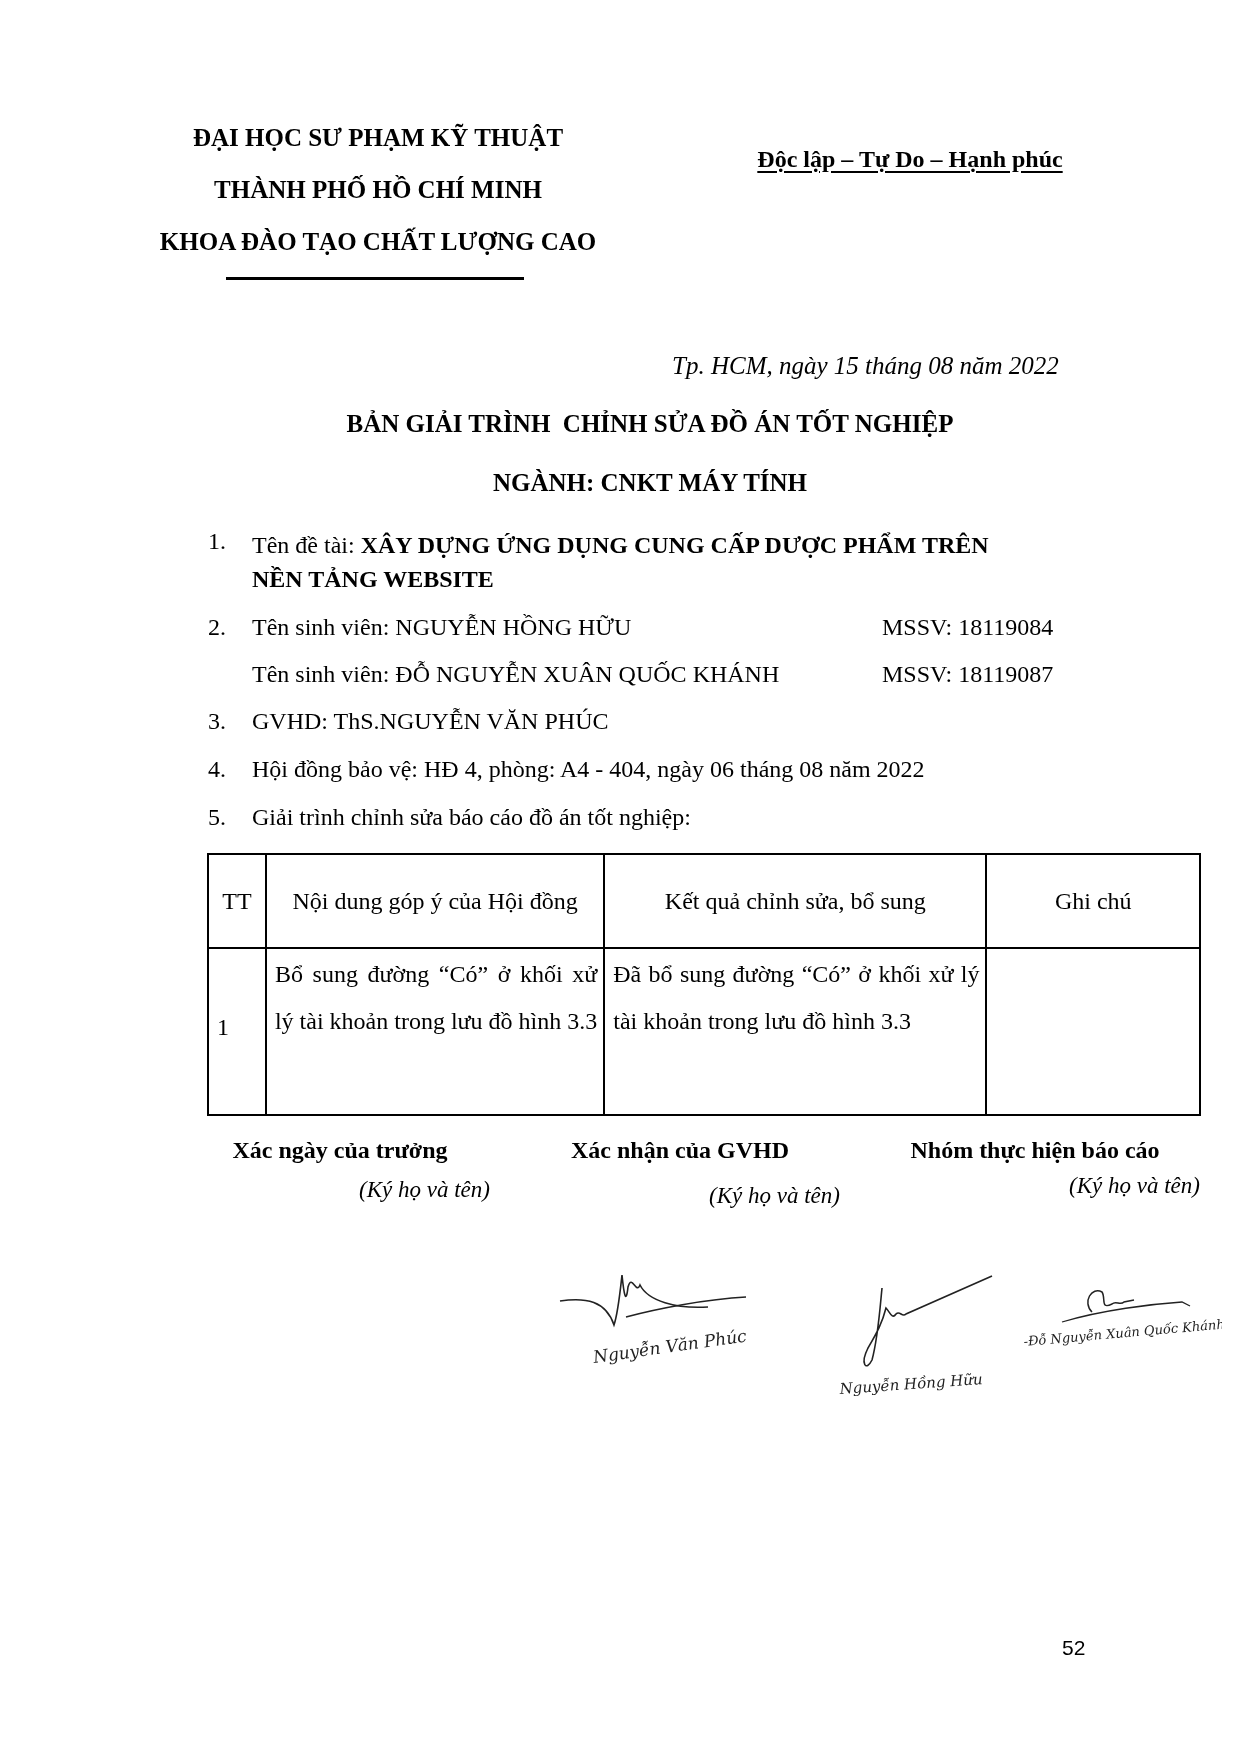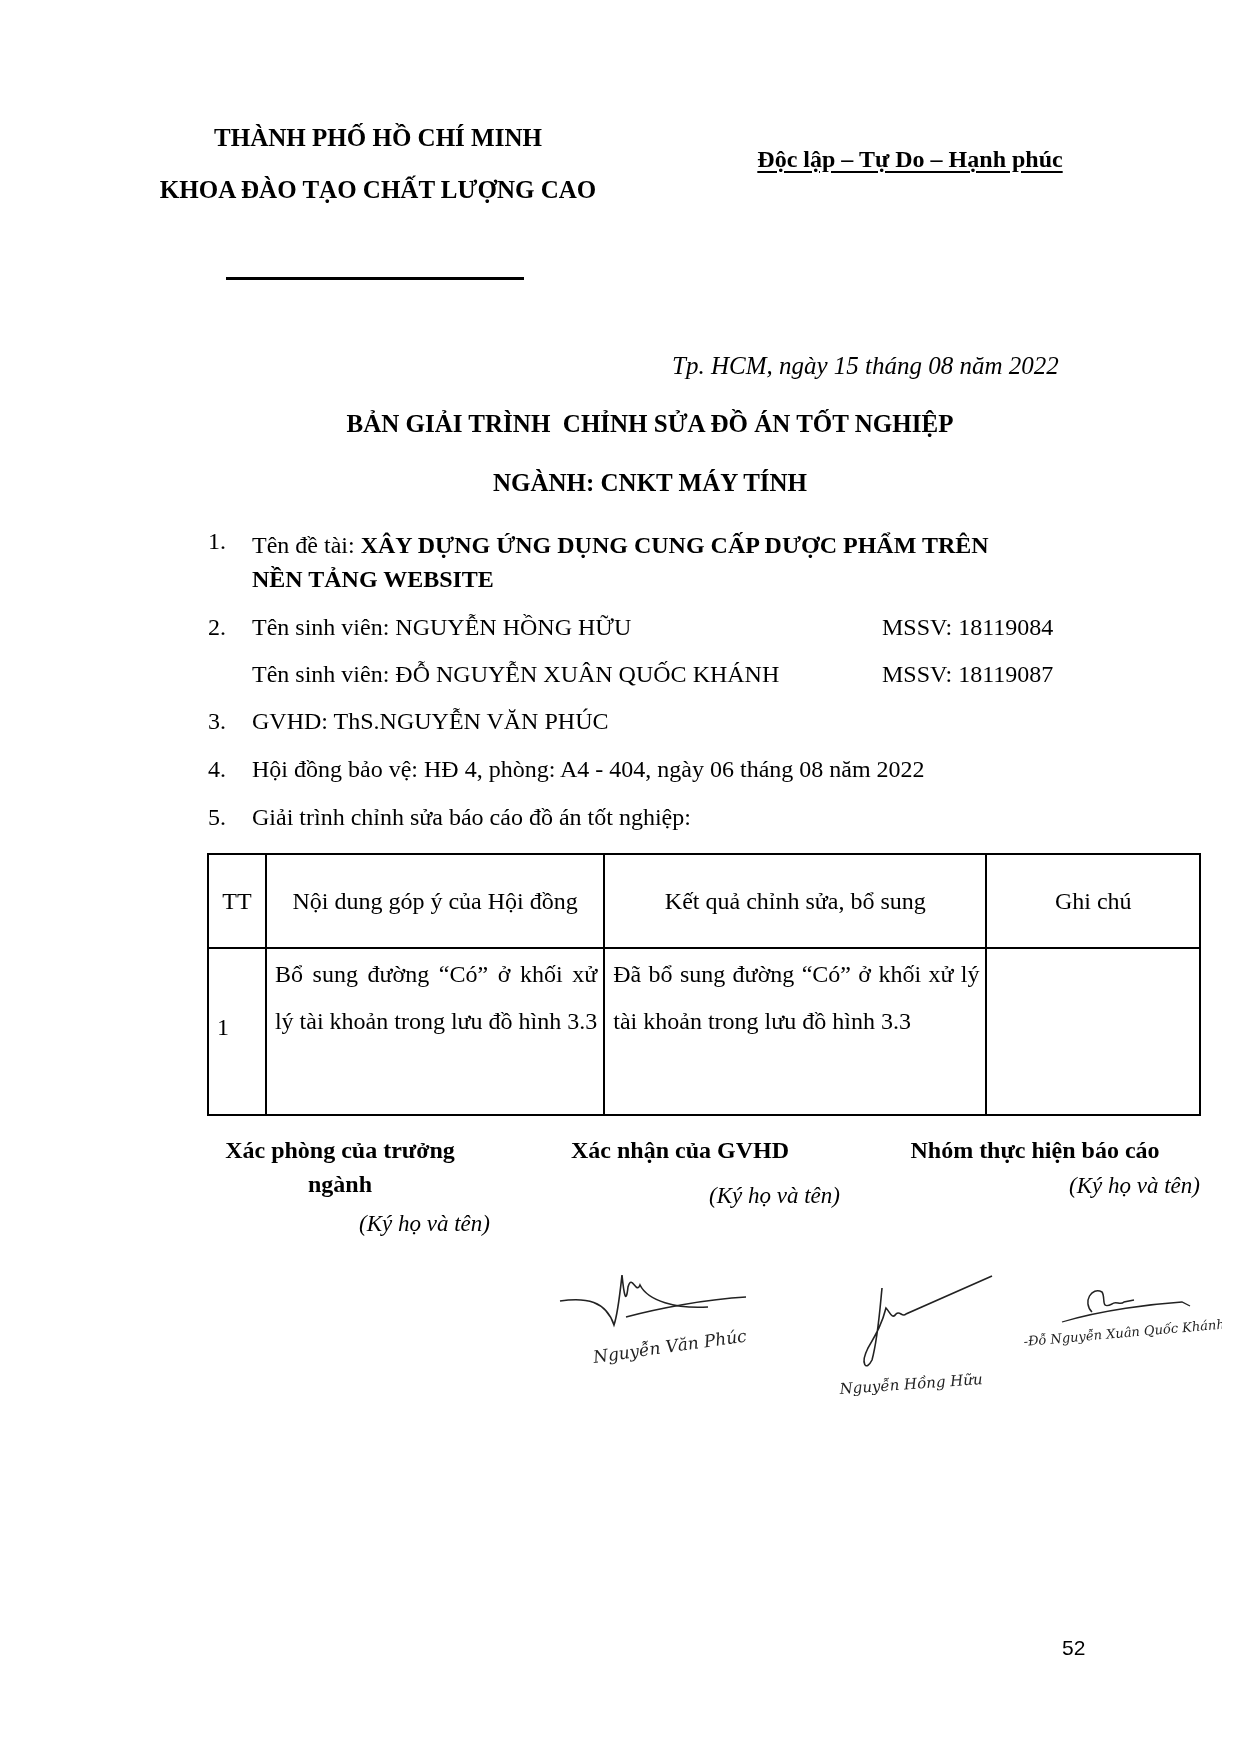--- a/index.html
+++ b/index.html
@@ -30,20 +30,21 @@
     .sig-block { position: absolute; text-align: center; }
     .sig-title { font-size: 24px; font-weight: bold; line-height: 34px; }
     .sig-sub { font-size: 23px; font-style: italic; text-align: right; }
     .signature svg { display: block; }
     .page-num { position: absolute; font-family: "Liberation Sans", "DejaVu Sans", sans-serif; font-size: 21px; }
   </style>
 </head>
 <body>
 
 <div class="abs center hdr" style="left:118px; top:112px; width:520px;">
+  <div>ĐẠI HỌC SƯ PHẠM KỸ THUẬT</div>
   <div>THÀNH PHỐ HỒ CHÍ MINH</div>
   <div>KHOA ĐÀO TẠO CHẤT LƯỢNG CAO</div>
 </div>
 <div class="rule" style="left:226px; top:277px; width:298px;"></div>
 
 <div class="abs center" style="left:640px; top:124px; width:540px;">
   <div class="motto" style="margin-top:22px;">Độc lập – Tự Do – Hạnh phúc</div>
 </div>
 
 <div class="abs ital body-text" style="left:672px; top:351px; font-size:25px; white-space:nowrap;">Tp. HCM, ngày 15 tháng 08 năm 2022</div>
@@ -103,22 +104,21 @@
     <tr>
       <td style="vertical-align:middle;">1</td>
       <td class="justify">Bổ sung đường “Có” ở khối xử lý tài khoản trong lưu đồ hình 3.3</td>
       <td class="justify">Đã bổ sung đường “Có” ở khối xử lý tài khoản trong lưu đồ hình 3.3</td>
       <td></td>
     </tr>
   </tbody>
 </table>
 
 <div class="sig-block" style="left:190px; top:1133px; width:300px;">
-  <div class="sig-title">Xác phòng của trưởng</div>
-  <div class="sig-title">ngành</div>
+  <div class="sig-title">Xác ngày của trưởng</div>
   <div class="sig-sub" style="margin-top:10px;">(Ký họ và tên)</div>
 </div>
 
 <div class="sig-block" style="left:520px; top:1133px; width:320px;">
   <div class="sig-title">Xác nhận của GVHD</div>
   <div class="sig-sub" style="margin-top:16px;">(Ký họ và tên)</div>
 </div>
 
 <div class="sig-block" style="left:870px; top:1133px; width:330px;">
   <div class="sig-title">Nhóm thực hiện báo cáo</div>

